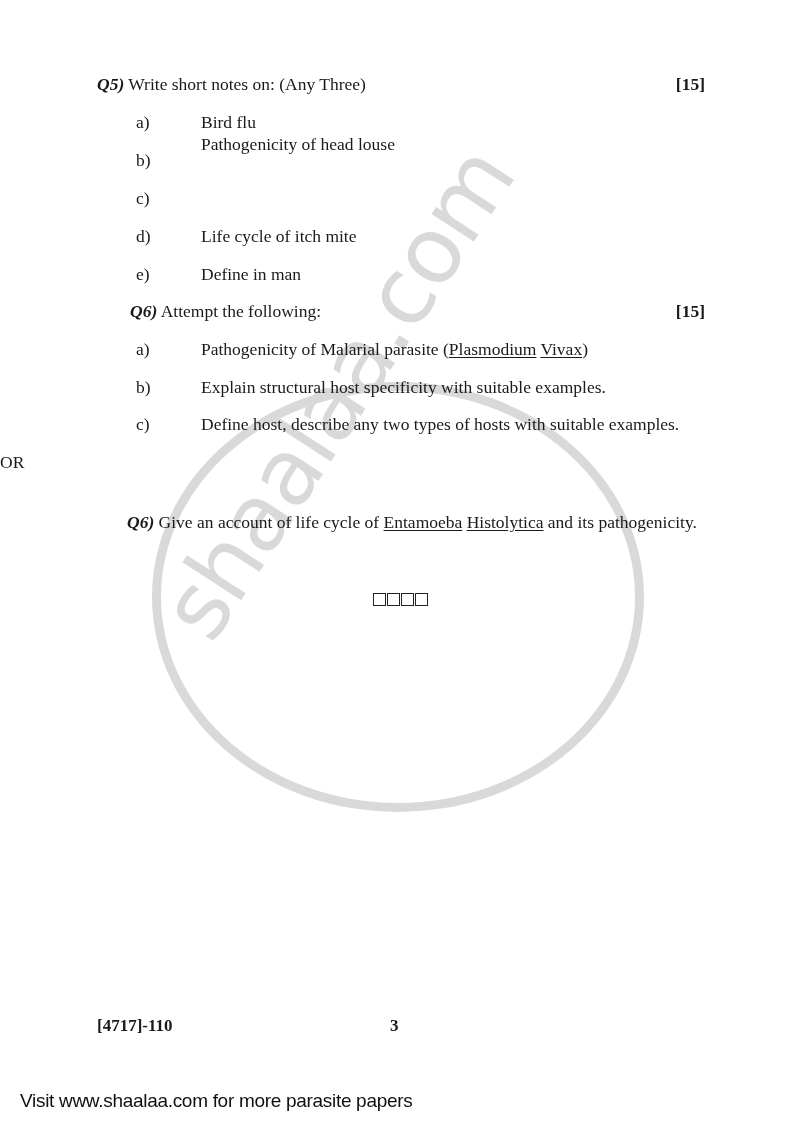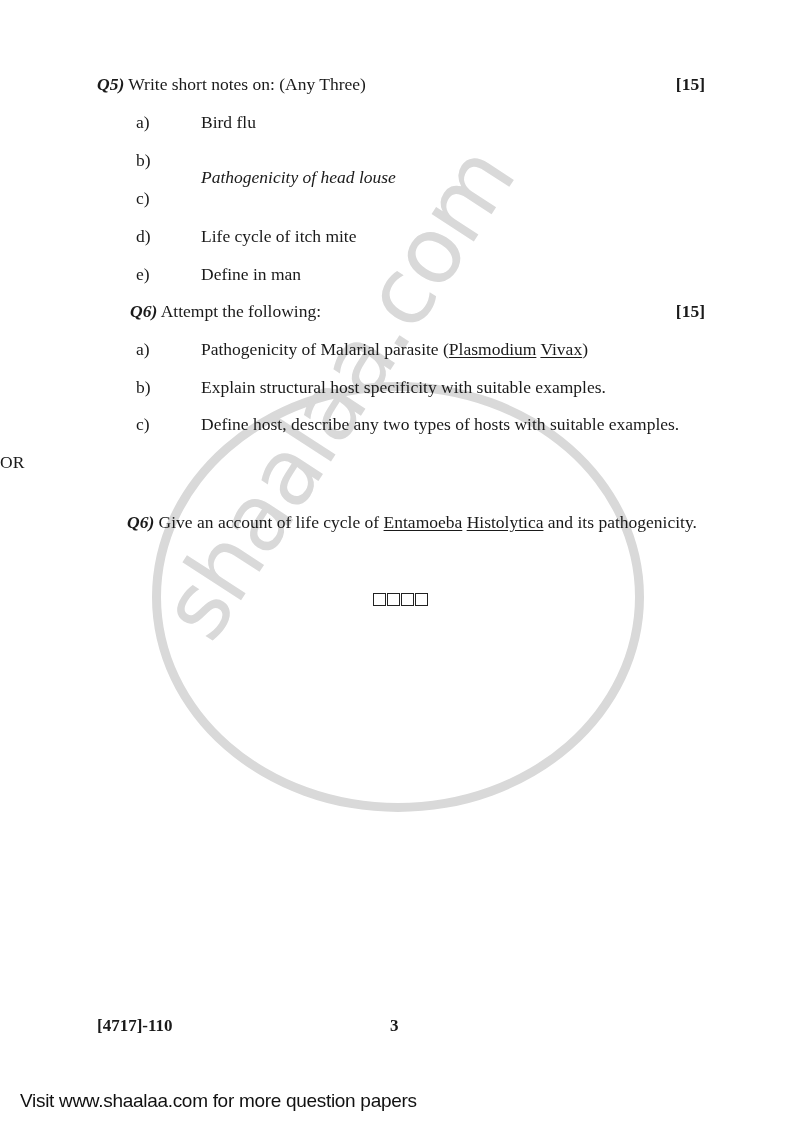--- a/index.html
+++ b/index.html
@@ -41,21 +41,21 @@
   <div class="line" style="left:97px; top:74px;">
     <span class="qnum">Q5)</span>
     <span>Write short notes on: (Any Three)</span>
   </div>
   <div class="marks" style="top:74px;">[15]</div>
 
   <div class="label" style="top:112px;">a)</div>
   <div class="itemtext" style="top:112px;">Bird flu</div>
 
   <div class="label" style="top:150px;">b)</div>
-  <div class="itemtext" style="top:167px;font-style:italic;">Pathogenicity of head louse</div>
+  <div class="itemtext" style="top:134px;">Pathogenicity of head louse</div>
 
   <div class="label" style="top:188px;">c)</div>
 
   <div class="label" style="top:226px;">d)</div>
   <div class="itemtext" style="top:226px;">Life cycle of itch mite</div>
 
   <div class="label" style="top:264px;">e)</div>
   <div class="itemtext" style="top:264px;">Define in man</div>
 
   <div class="line" style="left:97px; top:301px;margin-left:33px;">
@@ -85,14 +85,14 @@
   <div class="boxes">
     <div class="box"></div>
     <div class="box"></div>
     <div class="box"></div>
     <div class="box"></div>
   </div>
 
   <div class="footer-code">[4717]-110</div>
   <div class="footer-page">3</div>
 
-  <div class="visit">Visit www.shaalaa.com for more question papers</div>
+  <div class="visit">Visit www.shaalaa.com for more parasite papers</div>
 </div>
 
 </body></html>

